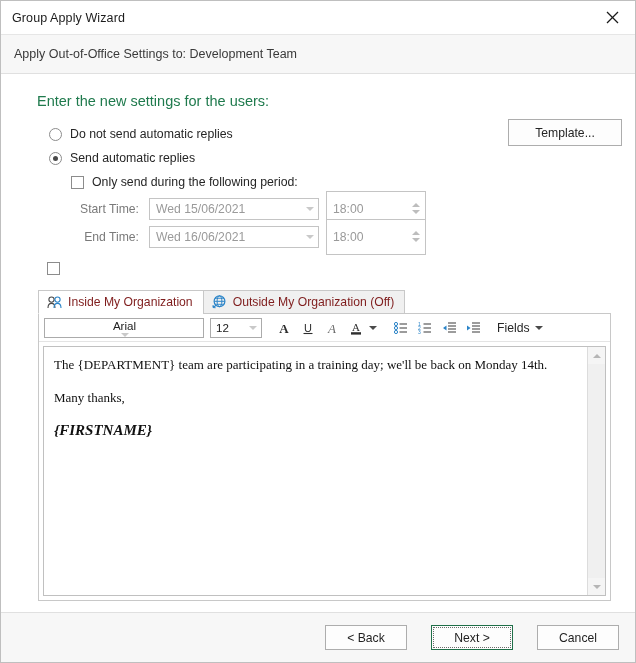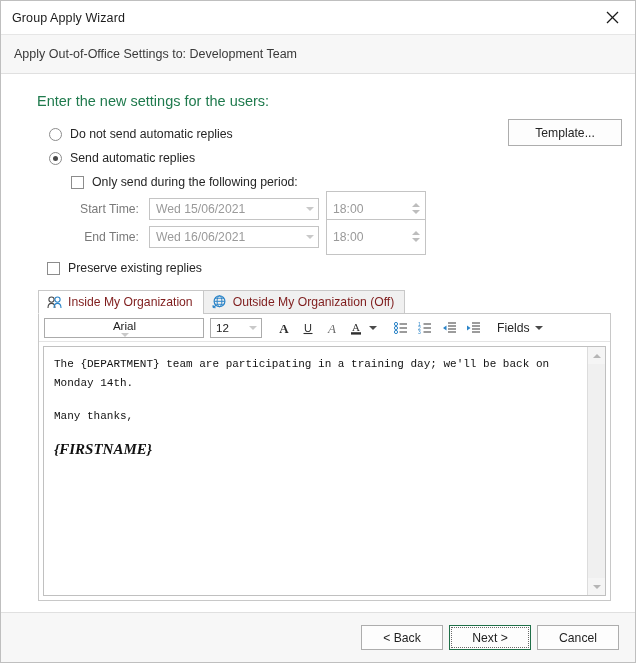--- a/index.html
+++ b/index.html
@@ -230,22 +230,22 @@
     background: #ffffff;
     overflow: hidden;
   }
   .edit-area {
     flex: 1 1 auto;
     padding: 8px 10px 0 10px;
     overflow: hidden;
   }
   .edit-area p {
     margin: 0 0 14px 0;
-    font-family: Liberation Mono, monospace;
-    font-size: 11px;
+    font-family: Liberation Serif, serif;
+    font-size: 13px;
     line-height: 19px;
     color: #111;
   }
   .edit-area p.sig {
     font-family: "Liberation Serif", serif;
     font-weight: bold; font-style: italic;
     font-size: 15px;
   }
   .scrollbar {
     width: 17px; flex: 0 0 17px;
@@ -272,21 +272,21 @@
     border-right: 4px solid transparent;
     border-top: 4px solid #b6b6b6;
   }
 
   
   .footer {
     flex: 0 0 49px; height: 49px;
     background: #f7f7f7;
     border-top: 1px solid #e0e0e0;
     display: flex; align-items: center; justify-content: flex-end;
-    padding-right: 16px; gap: 6px; padding-left: 14px;
+    padding-right: 16px; gap: 24px; padding-left: 14px;
   }
   .fbtn {
     width: 82px; height: 25px;
     border: 1px solid #adadad; background: #fdfdfd;
     display: flex; align-items: center; justify-content: center;
     font-size: 12.2px; color: #1f1f1f;
     box-sizing: border-box; cursor: default;
   }
   .fbtn.primary {
     border: 1px solid #1f6f48;
@@ -369,21 +369,20 @@
           <span class="spin">
             <span class="up"></span>
             <span class="dn"></span>
           </span>
         </div>
       </div>
     </div>
 
     <div class="opt-row preserve-row">
       <span class="cbx"></span>
-      <span class="opt-label">Preserve existing replies</span>
     </div>
 
     <div class="tabstrip">
       <div class="tab active">
         <span class="tab-ico">
           <svg width="15" height="13" viewBox="0 0 15 13">
             <circle cx="4.5" cy="3.6" r="2.6" fill="none" stroke="#4a4a4a" stroke-width="1.1"></circle>
             <path d="M1 12c0-3 1.6-4.6 3.5-4.6S8 9 8 12" fill="none" stroke="#4a4a4a" stroke-width="1.1"></path>
             <circle cx="10.5" cy="3.6" r="2.6" fill="none" stroke="#2b84c8" stroke-width="1.1"></circle>
             <path d="M7 12c0-3 1.6-4.6 3.5-4.6S14 9 14 12" fill="none" stroke="#2b84c8" stroke-width="1.1"></path>

